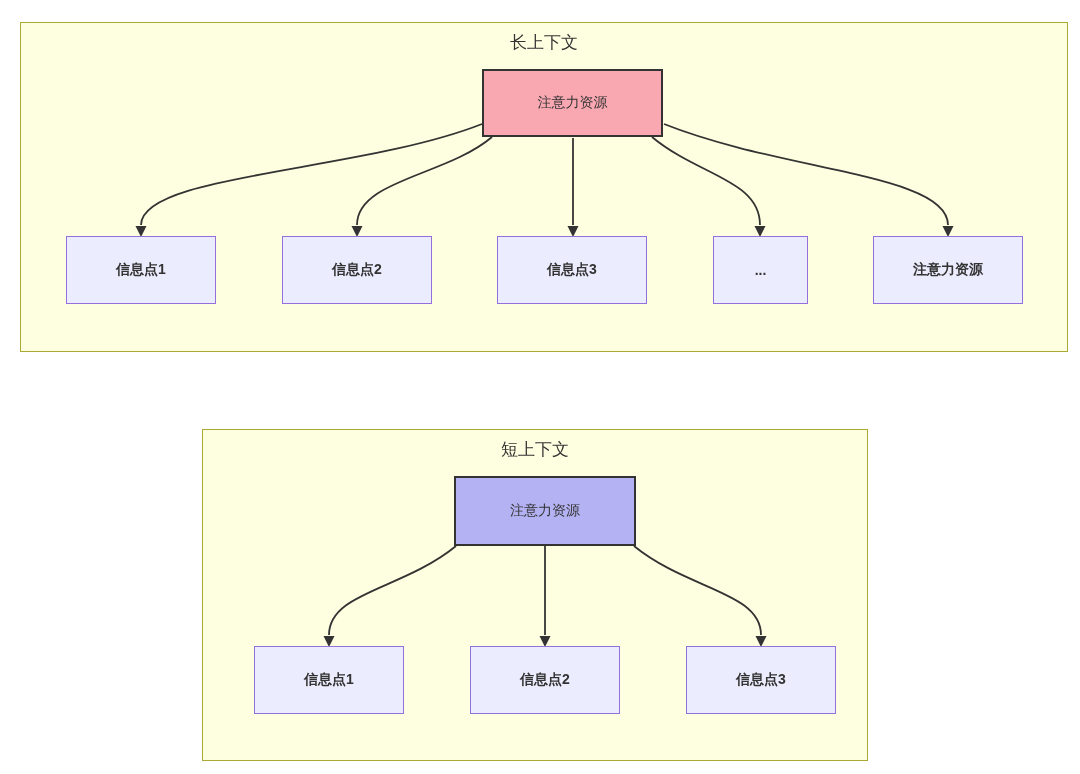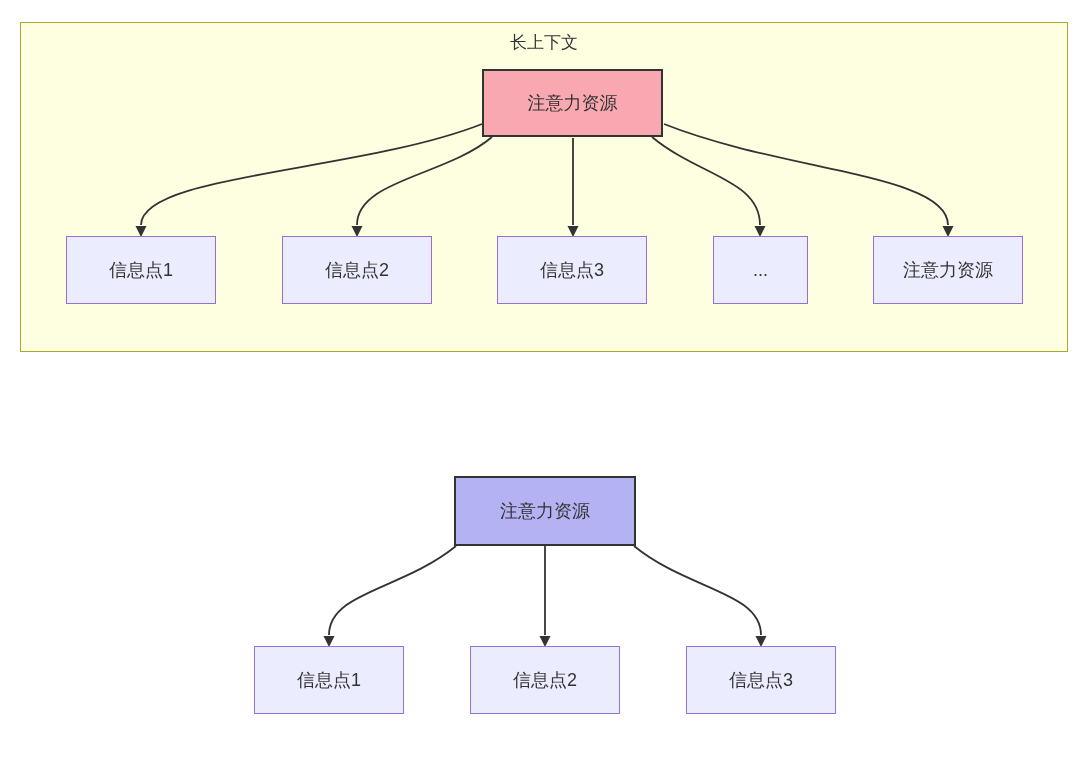--- a/index.html
+++ b/index.html
@@ -57,43 +57,47 @@
   }
   svg.arrows polygon.arrow-head {
     fill: var(--arrow);
     stroke: none;
   }
   .node {
     position: absolute;
     display: flex;
     align-items: center;
     justify-content: center;
-    font-size: 18px;
+    font-size: 14px;
     color: var(--text);
     text-align: right;
   }
   .info-node {
     background: var(--node-fill);
     border: 1px solid var(--node-border);
+    font-weight: bold;
   }
   .hub-node {
     border: 2.5px solid var(--hub-border);
   }
   .hub-long { background: var(--hub-long-fill); }
   .hub-short { background: var(--hub-short-fill); }
 </style>
 </head>
 <body>
 
 <div class="canvas">
 
   <section class="subgraph" style="left:20px; top:22px; width:1048px; height:330px;">
     <div class="subtitle">长上下文</div>
   </section>
 
+  <section class="subgraph" style="left:202px; top:429px; width:666px; height:332px;">
+    <div class="subtitle">短上下文</div>
+  </section>
 
   <svg class="arrows" width="1080" height="774" viewBox="0 0 1080 774" aria-hidden="true">
 
     <path class="arrow-line" d="M 482 124 C 360 172, 141 174, 141 225"></path>
     <polygon class="arrow-head" points="135.5,226 146.5,226 141,237"></polygon>
 
     <path class="arrow-line" d="M 492 137 C 446 176, 357 180, 357 225"></path>
     <polygon class="arrow-head" points="351.5,226 362.5,226 357,237"></polygon>
 
     <path class="arrow-line" d="M 573 138 L 573 225"></path>

